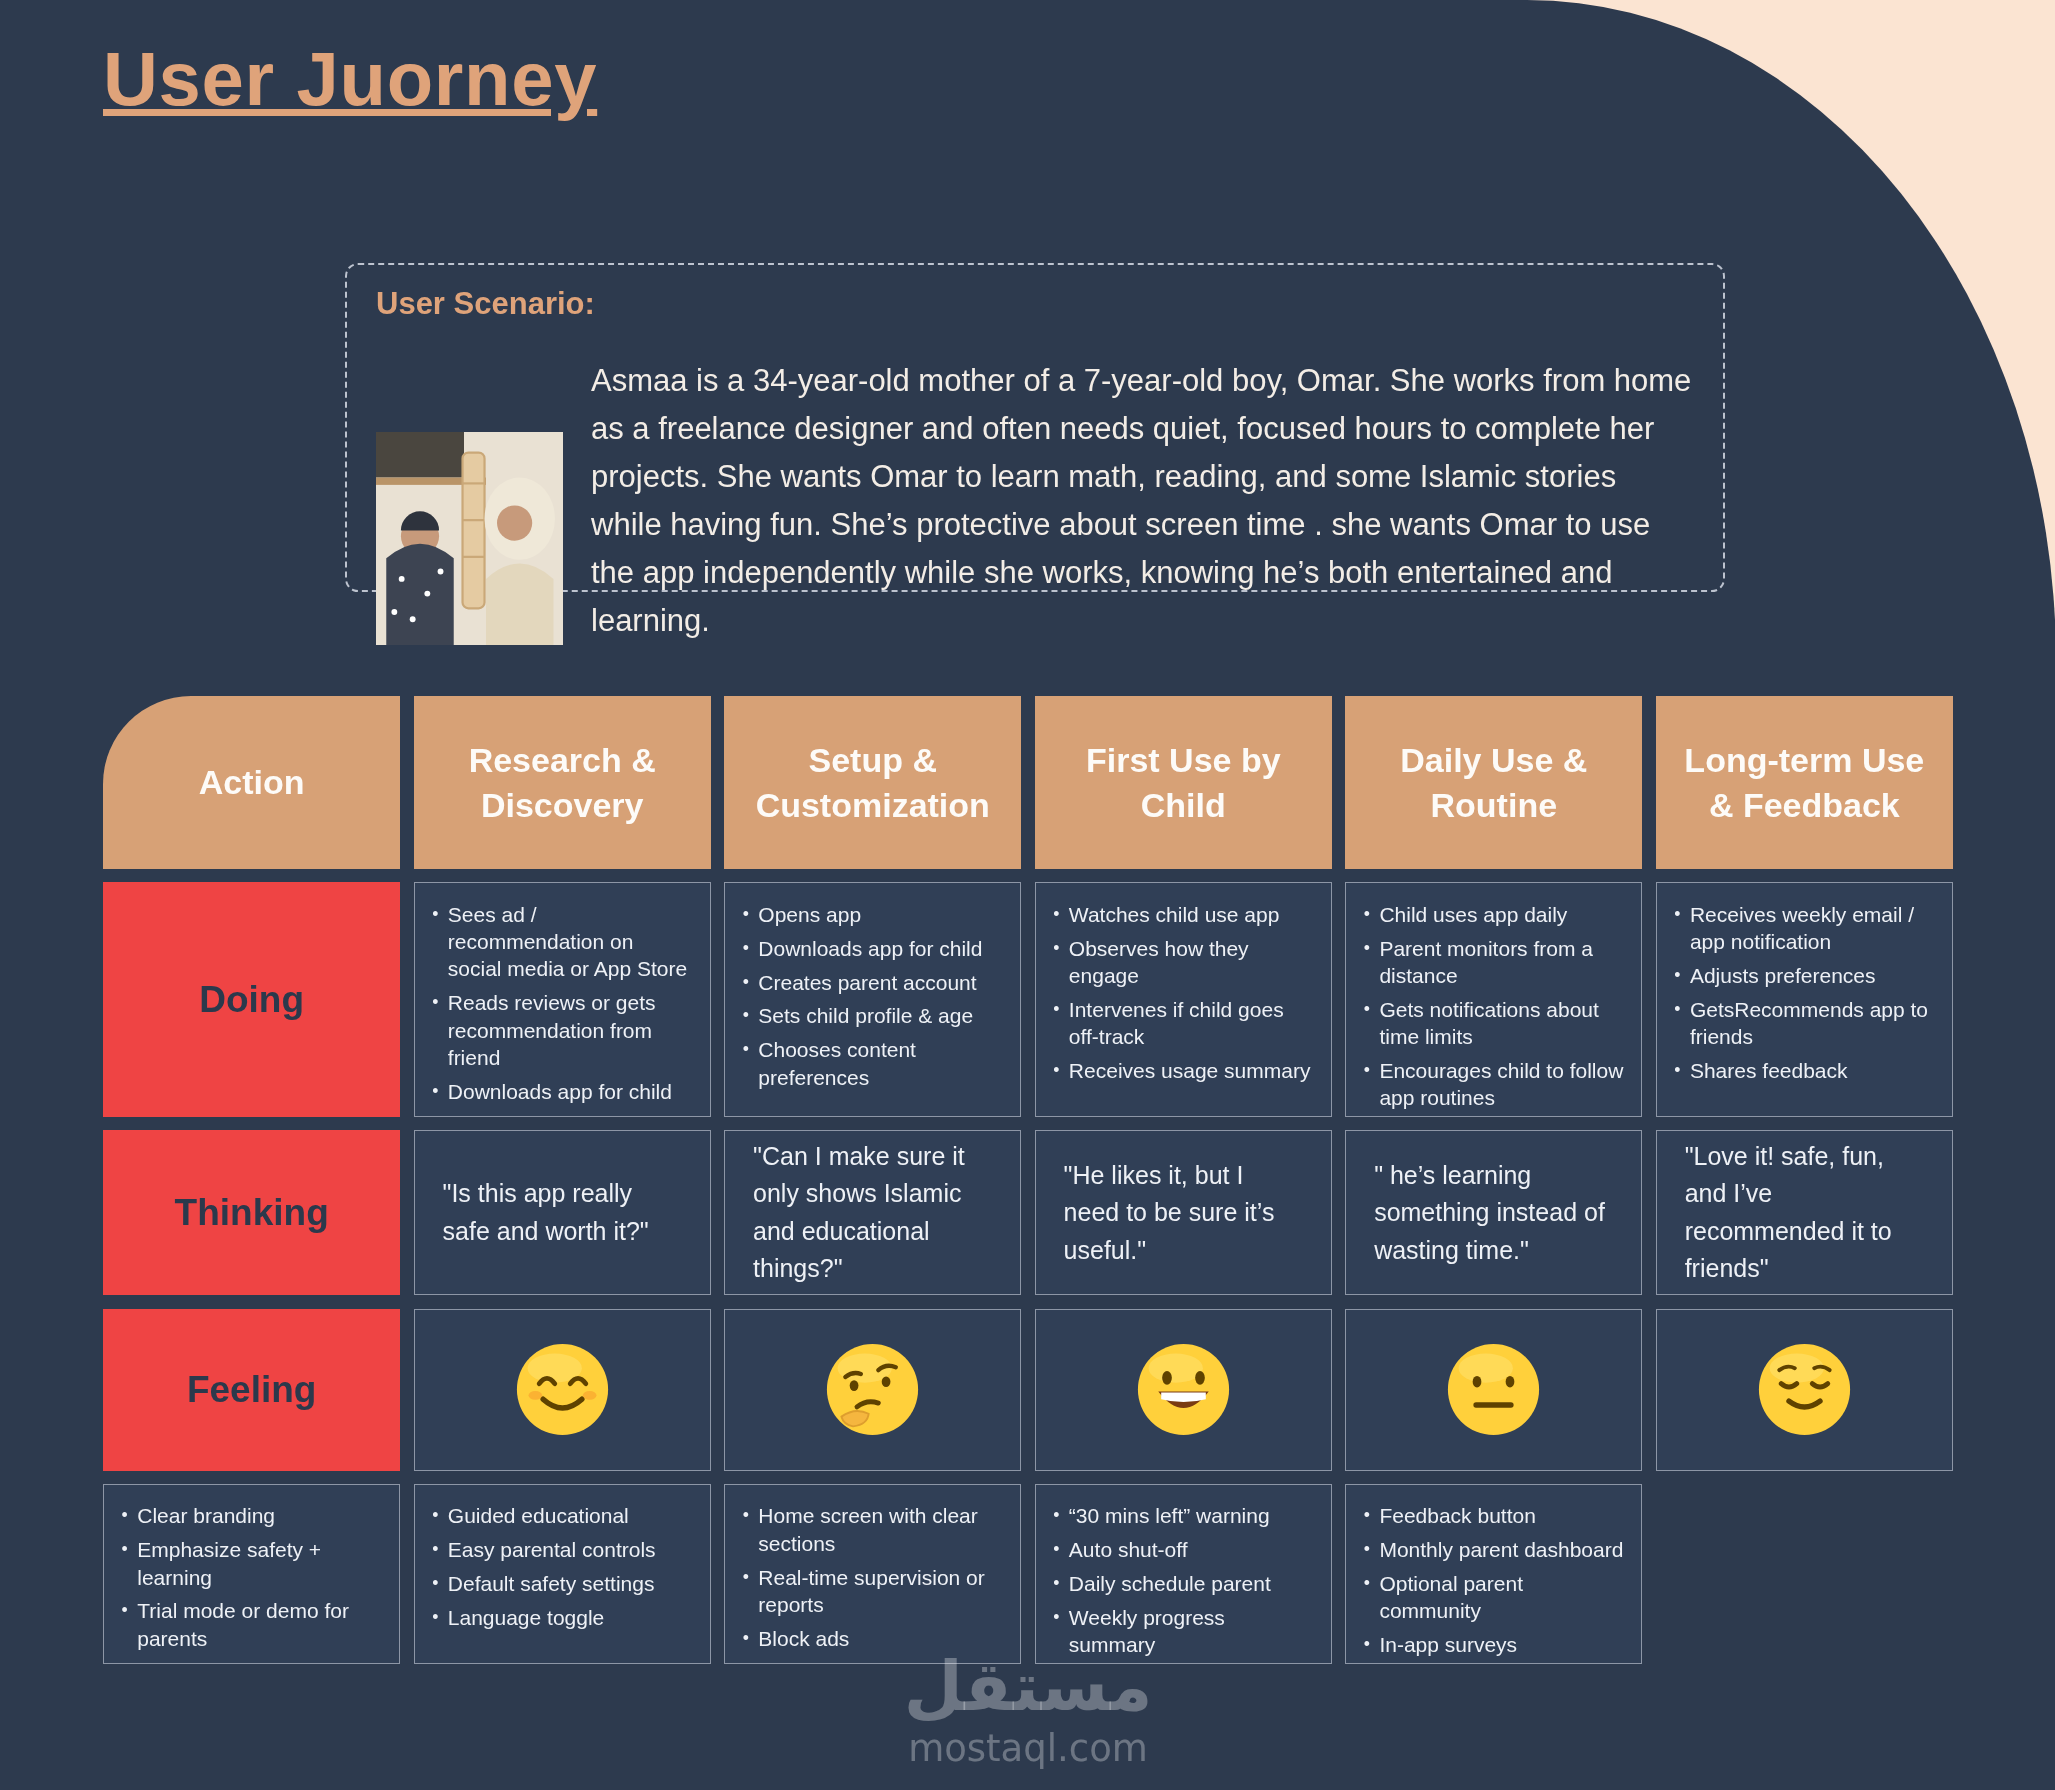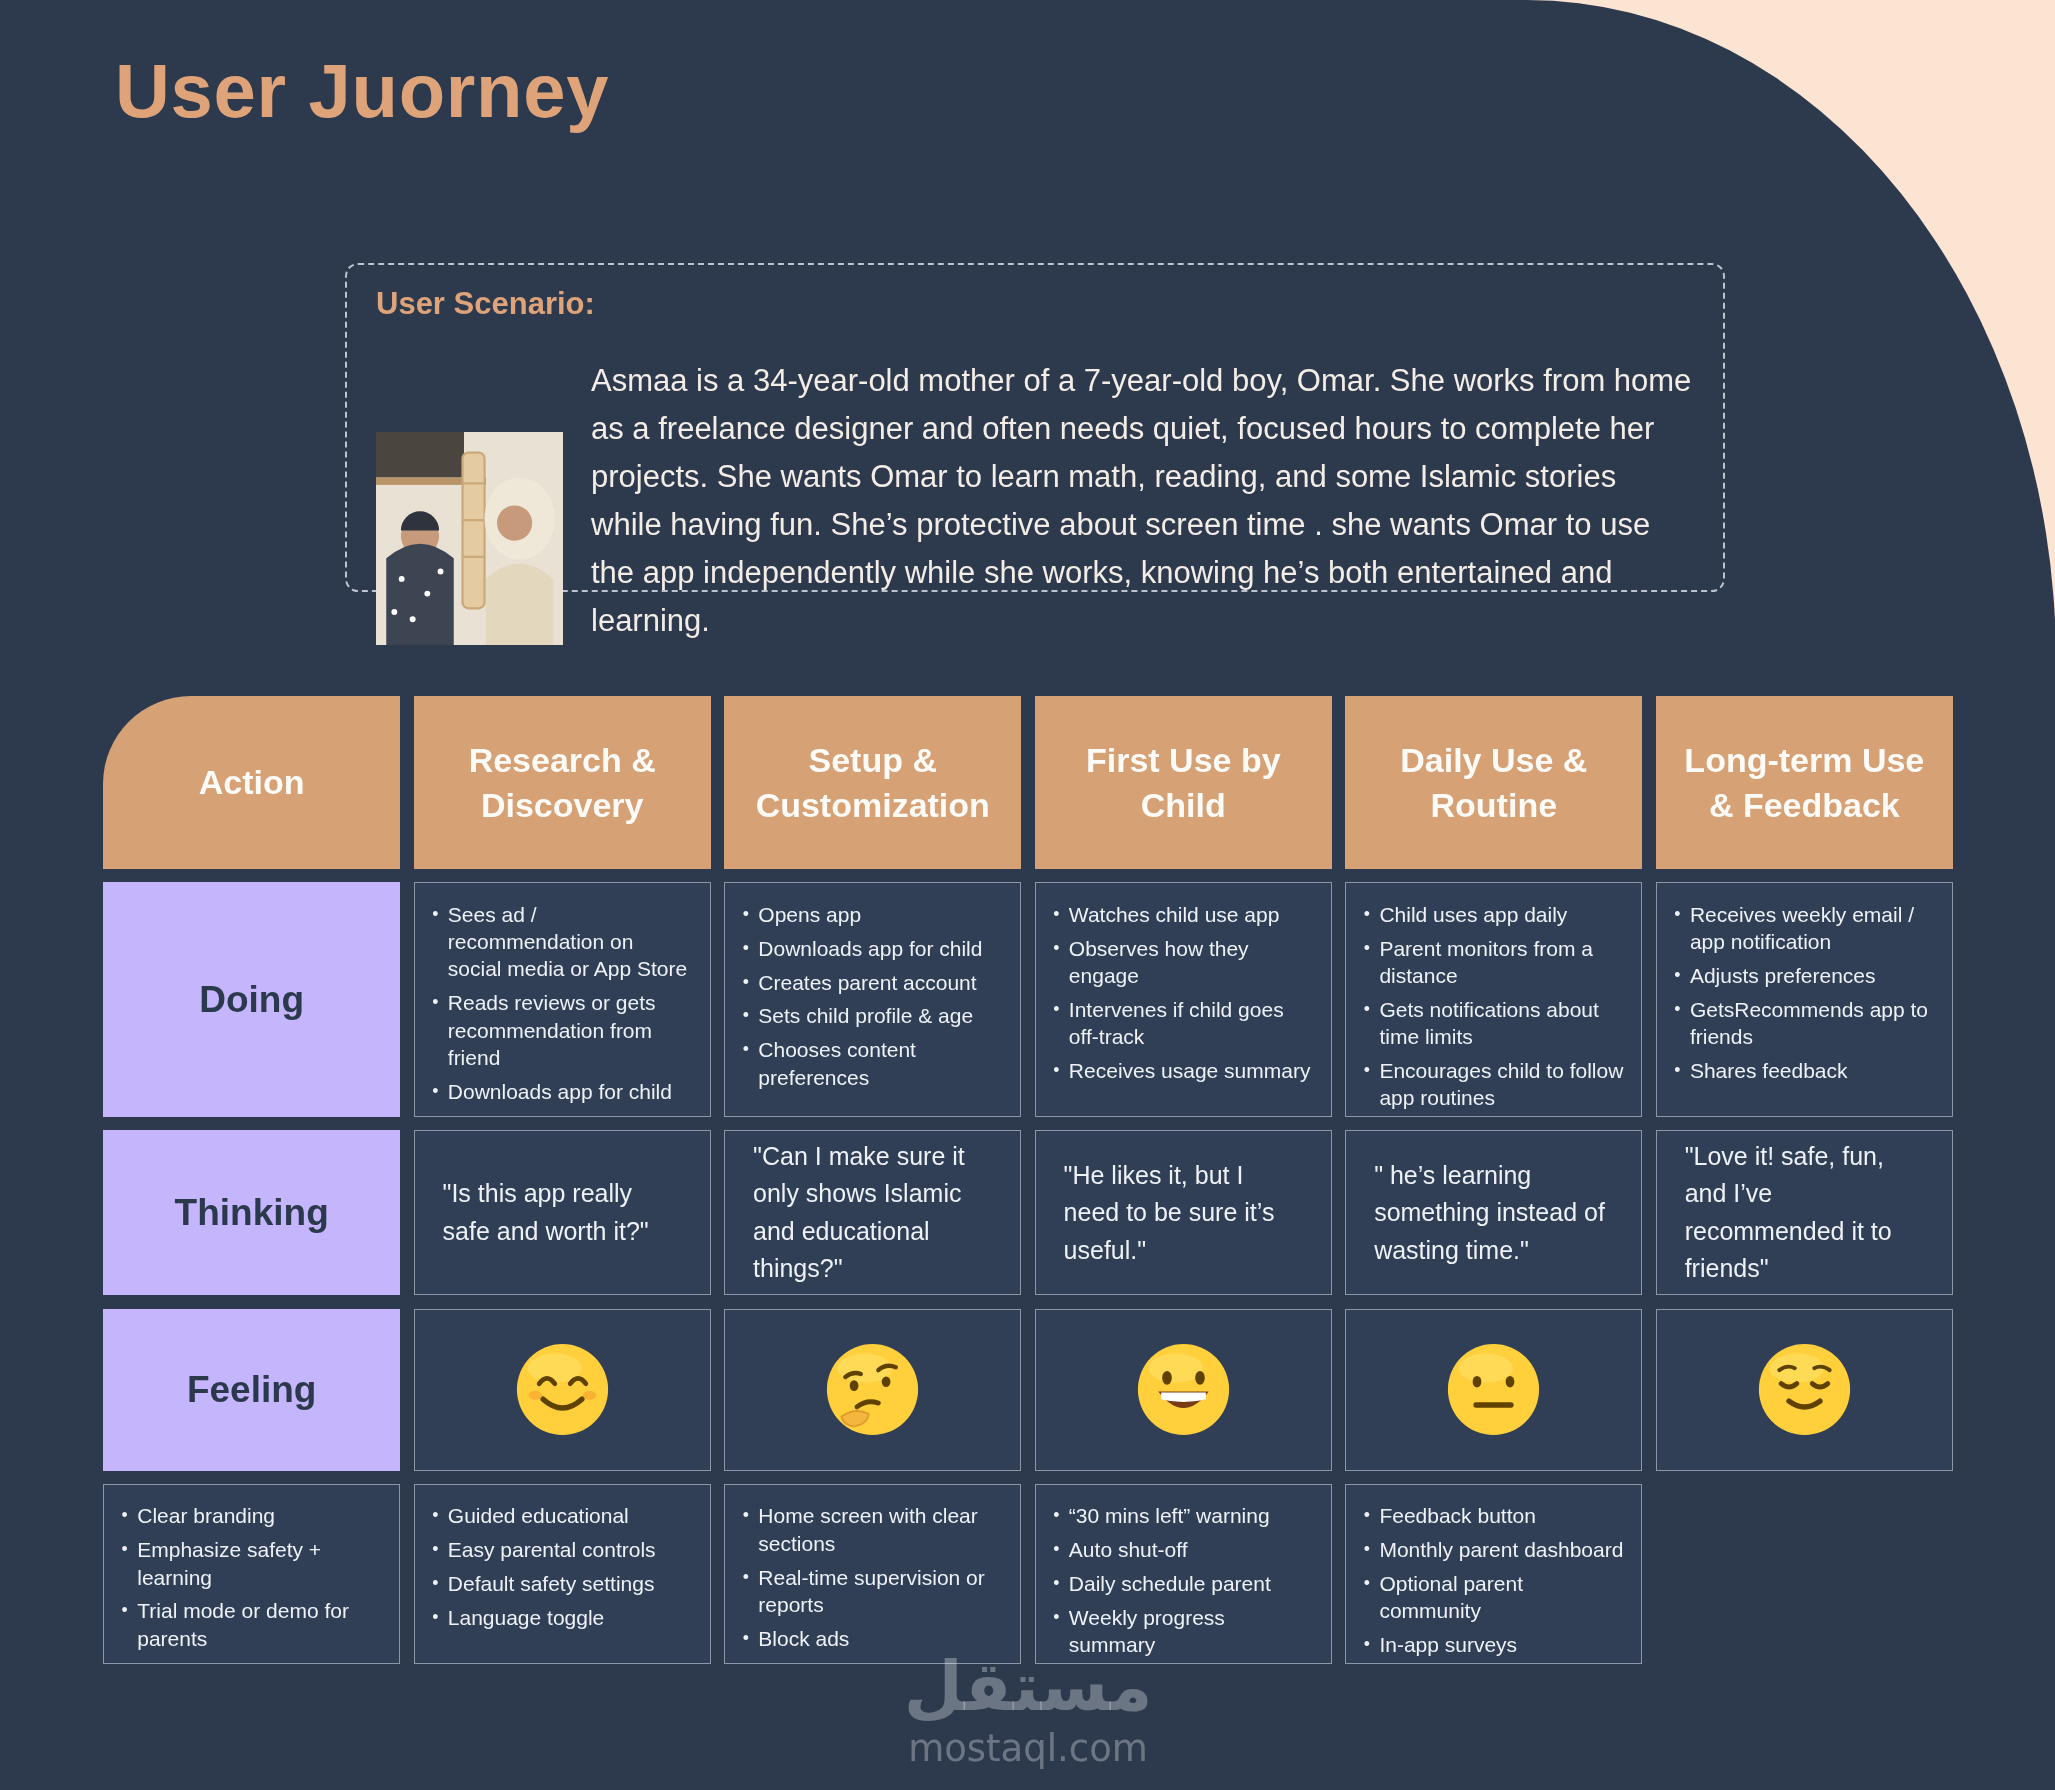--- a/index.html
+++ b/index.html
@@ -5,22 +5,22 @@
   html,body{margin:0;padding:0;background:#fbe4d2;}
   .canvas{
     position:relative;width:2056px;height:1790px;background:#fbe4d2;
     overflow:hidden;font-family:"Liberation Sans",sans-serif;
   }
   .bg-navy{
     position:absolute;inset:0;background:#2d3a4e;
     border-top-right-radius:529px 661px;
   }
   .title{
-    position:absolute;left:103px;top:35px;margin:12px;
-    font-size:76px;font-weight:800;color:#dfa37a;letter-spacing:0.7px;
+    position:absolute;left:103px;top:35px;margin:0;
+    font-size:76px;font-weight:800;color:#dfa37a;letter-spacing:0.7px;text-decoration:underline;
   }
   
   .scenario{
     position:absolute;left:345px;top:263px;width:1380px;height:329px;
     border:2.2px dashed rgba(225,231,240,.8);border-radius:13.2px;
     box-sizing:border-box;padding:20.6px 29px;
   }
   .scenario-label{color:#dfa37a;font-size:31px;font-weight:700;margin-bottom:35px;}
   .scenario-body{display:flex;gap:28px;align-items:flex-end;}
   .scenario-photo{
@@ -34,21 +34,21 @@
     position:absolute;left:103px;top:696px;width:1850px;
     display:grid;grid-template-columns:repeat(6,1fr);
     grid-template-rows:173px 235px 165px 162px 180px;gap:13.2px;
   }
   .hdr{
     background:#d7a176;color:#fdfbf8;display:flex;align-items:center;justify-content:center;
     text-align:center;font-size:34px;font-weight:700;line-height:1.3;padding:0 19px;box-sizing:border-box;
   }
   .hdr.corner{border-top-left-radius:88px;}
   .rowlab{
-    background:#c4b5fd;color:#2b394c;display:flex;align-items:center;justify-content:center;
+    background:#ef4444;color:#2b394c;display:flex;align-items:center;justify-content:center;
     font-size:37px;font-weight:700;
   }
   .cell{
     border:1.5px solid #8d96a6;background:#303f56;box-sizing:border-box;
     padding:17.6px 17.6px;color:#eef1f6;overflow:hidden;
   }
   .cell.thinking{display:flex;align-items:center;padding:20.6px 28px;font-size:25px;line-height:1.5;}
   .cell.feeling{display:flex;align-items:center;justify-content:center;}
   .bullet{display:flex;gap:9.5px;font-size:21px;line-height:1.3;margin-bottom:6.6px;align-items:flex-start;}
   .bullet .dot{flex:0 0 auto;font-size:17.6px;line-height:1.55;}

